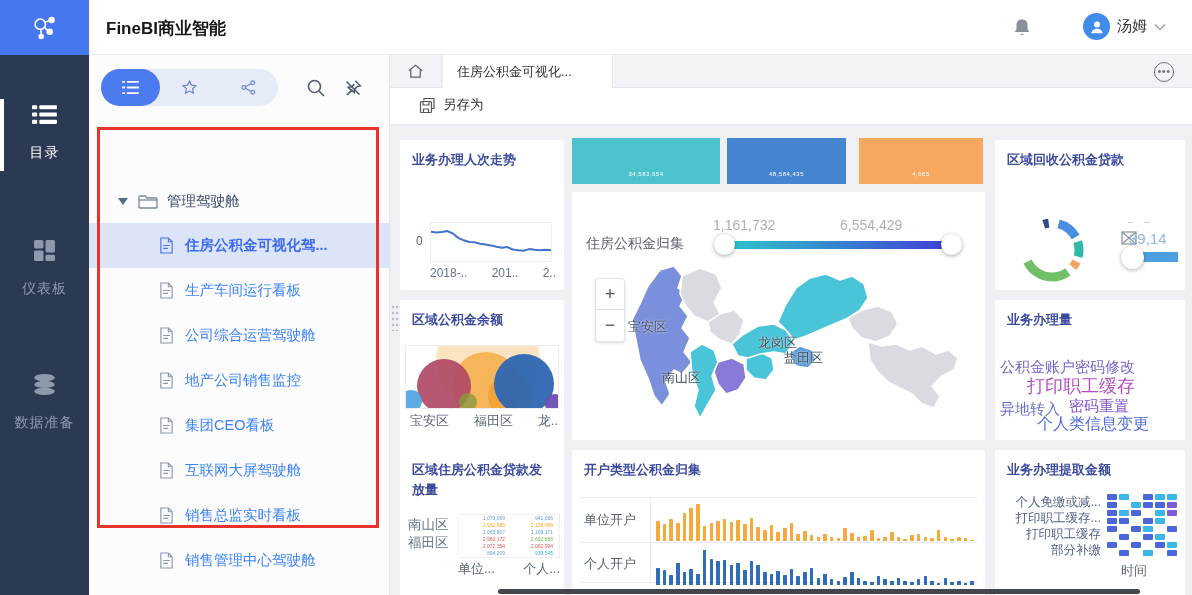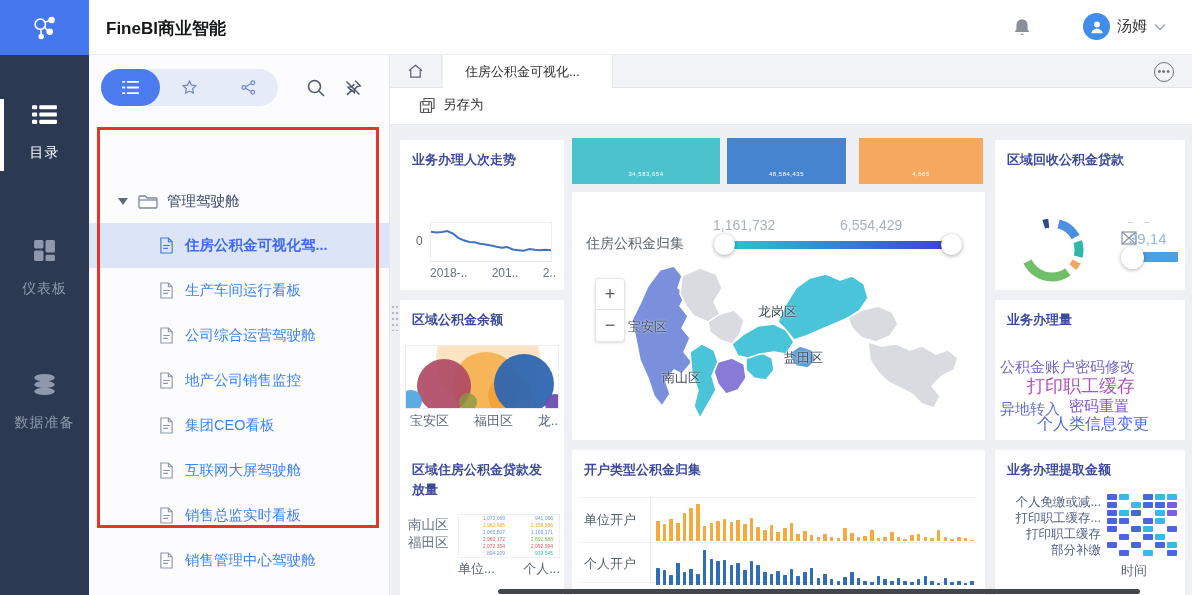--- a/index.html
+++ b/index.html
@@ -41,21 +41,21 @@
   .tree-item.selected { background:#dce4f7; }
   .tree-item.selected svg { color:#4472ee; }
   .tree-item.selected .ti-label { color:#3f6bf0; font-weight:700; }
   .annotation-box { position:absolute; left:97px; top:127px; width:282px; height:401px; border:3px solid #e8332a; z-index:30; pointer-events:none; }
 
   
   .main { position:absolute; left:390px; top:55px; width:802px; height:540px; }
   .tabbar { position:absolute; left:0; top:0; width:802px; height:33px; background:#f2f3f6; border-bottom:1px solid #e3e5ea; }
   .home-btn { position:absolute; left:0; top:0; width:52px; height:33px; display:flex; align-items:center; justify-content:center; cursor:pointer; border-right:1px solid #e6e8ec; }
   .home-btn svg { width:17px; height:17px; }
-  .tab-active { position:absolute; left:53px; top:0; width:170px; height:33px; background:#fff; border-right:1px solid #e6e8ec; display:flex; align-items:center; padding-left:22px; font-size:13px; color:#333; cursor:pointer; }
+  .tab-active { position:absolute; left:53px; top:0; width:170px; height:33px; background:#fff; border-right:1px solid #e6e8ec; display:flex; align-items:center; padding-left:14px; font-size:13px; color:#333; cursor:pointer; }
   .tab-more { position:absolute; right:18px; top:7px; width:20px; height:20px; border:1px solid #6e747e; border-radius:50%; color:#6e747e; font-size:11px; line-height:16px; text-align:center; letter-spacing:.5px; cursor:pointer; }
   .toolbar { position:absolute; left:0; top:33px; width:802px; height:37px; background:#fff; border-bottom:1px solid #e8eaee; }
   .save-btn { position:absolute; left:29px; top:8px; display:flex; align-items:center; gap:7px; cursor:pointer; font-size:13.5px; color:#333; }
   .save-btn svg { width:17px; height:17px; }
 
   .dash { position:absolute; left:0; top:70px; width:802px; height:470px; background:#eef0f4; overflow:hidden; }
   .card { position:absolute; background:#fff; border-radius:2px; }
   .card-title { position:absolute; left:12px; top:10px; font-size:13px; font-weight:700; color:#3d4b9e; line-height:20px; }
 
   
@@ -399,21 +399,21 @@
           <path fill="#8a7ad8" d="M136,98 L150,94 L162,100 L164,114 L156,126 L144,130 L136,120 L132,108 Z"></path>
           <path fill="#49c4d8" d="M164,94 L178,88 L190,94 L192,106 L184,116 L172,114 L164,106 Z"></path>
           <path fill="#49c4d8" d="M150,80 L162,70 L176,62 L192,60 L204,66 L212,78 L204,90 L192,88 L178,90 L166,94 L156,92 Z"></path>
           <path fill="#49c4d8" d="M196,58 L204,40 L214,24 L228,14 L244,10 L258,16 L270,12 L282,20 L286,34 L278,46 L266,54 L252,60 L238,66 L224,72 L212,76 L204,66 Z"></path>
           <path fill="#5f9fd8" d="M206,90 L218,82 L230,86 L234,96 L226,104 L214,102 Z"></path>
           <path fill="#d9dbe0" d="M266,54 L280,46 L296,42 L310,48 L316,60 L308,72 L294,78 L280,74 L270,64 Z"></path>
           <path fill="#d9dbe0" d="M286,78 L300,82 L314,80 L328,86 L340,82 L354,90 L366,86 L376,94 L372,106 L360,112 L350,122 L358,132 L352,144 L340,140 L330,130 L318,124 L306,118 L296,108 L288,96 Z"></path>
         </svg>
         <div id="map-labels">
             <span class="map-label" style="left: 56px; top: 126px;">宝安区</span>
-            <span class="map-label" style="left: 186px; top: 111px;">龙岗区</span>
+            <span class="map-label" style="left: 186px; top: 142px;">龙岗区</span>
             <span class="map-label" style="left: 212px; top: 157px;">盐田区</span>
             <span class="map-label" style="left: 90px; top: 177px;">南山区</span>
           </div>
       </div>
 
       <div class="card donut-card">
         <div class="card-title" style="width:166px">区域回收公积金贷款</div>
         <svg class="donut-svg" id="donut-svg" width="76" height="76" viewBox="0 0 76 76">
             <circle cx="38" cy="38" r="27" fill="none" stroke="#4a8fe2" stroke-width="9" pathLength="100" stroke-dasharray="13 87" stroke-dashoffset="21"></circle>
             <circle cx="38" cy="38" r="27" fill="none" stroke="#2fb8a8" stroke-width="9" pathLength="100" stroke-dasharray="9 91" stroke-dashoffset="5"></circle>

